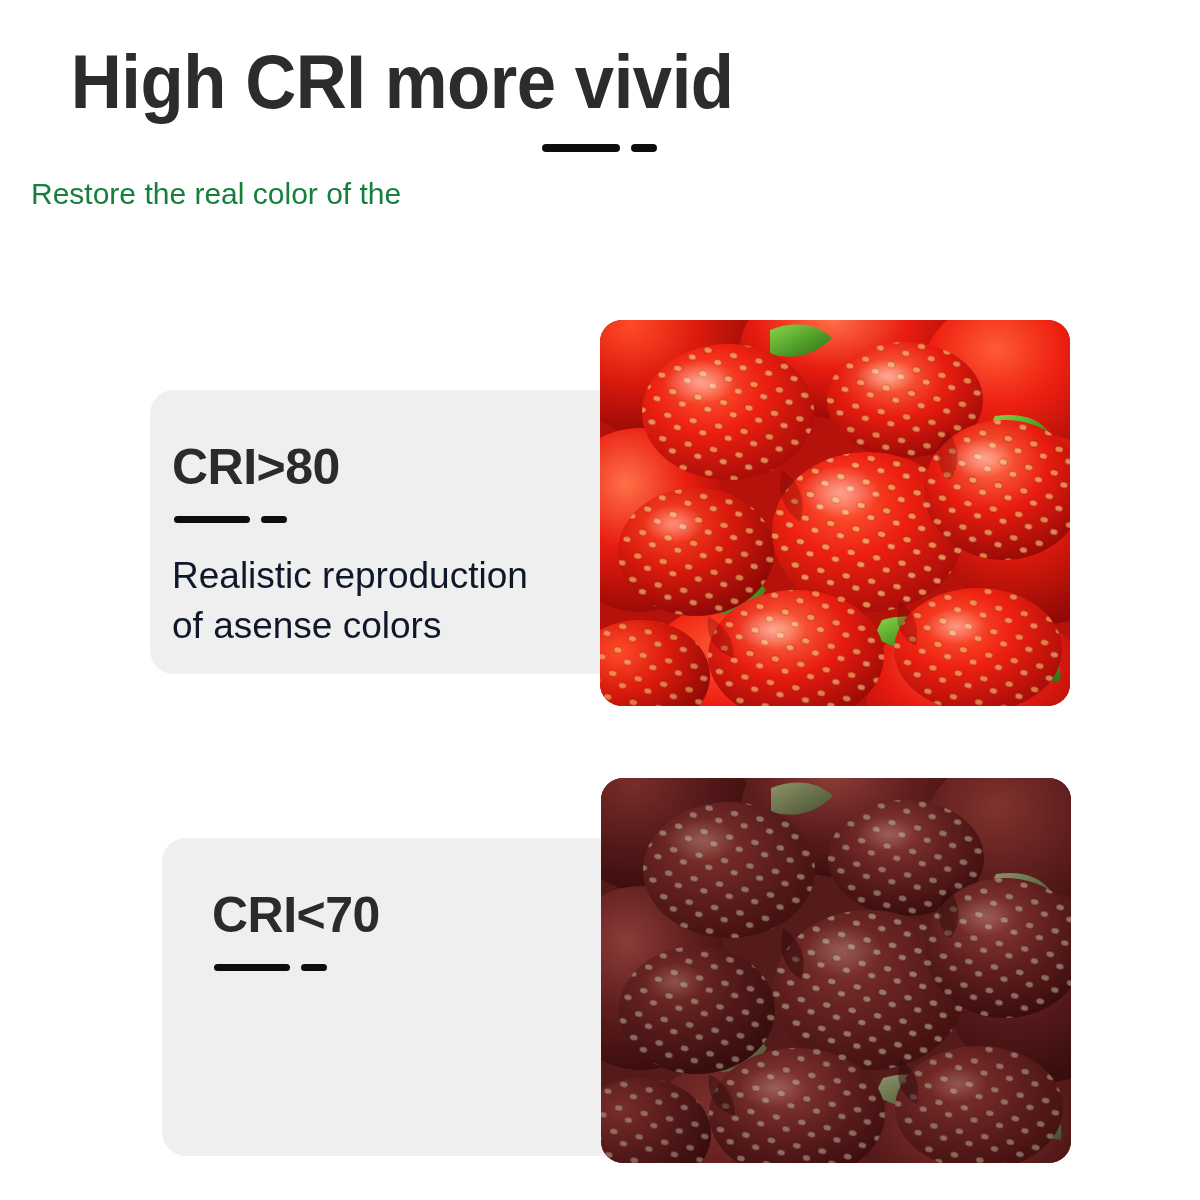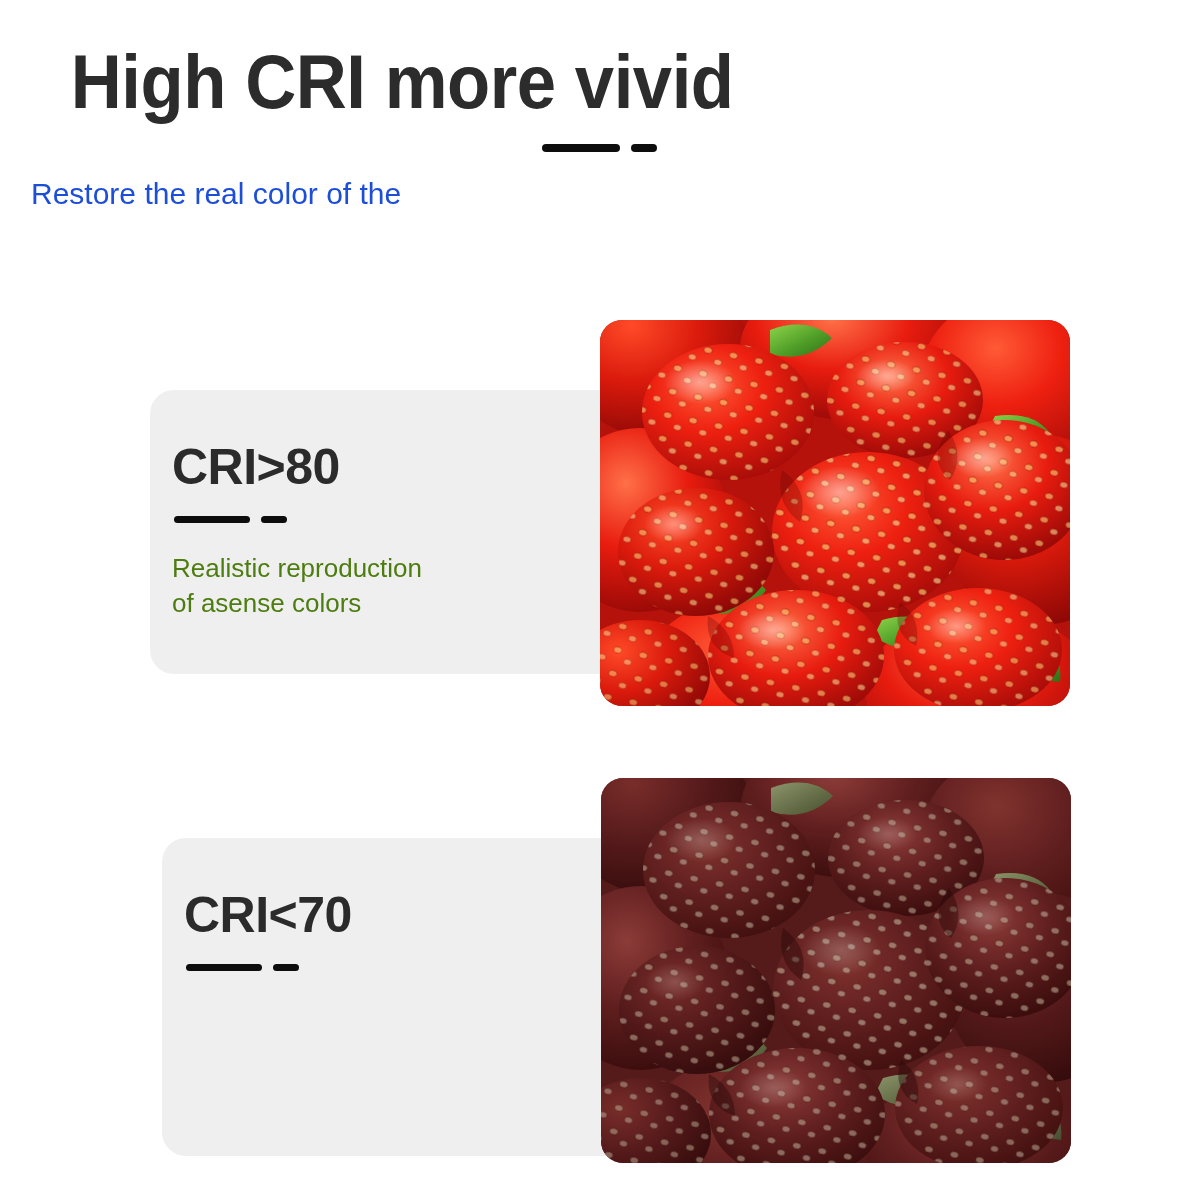--- a/index.html
+++ b/index.html
@@ -30,57 +30,57 @@
   
   .divider { display:flex; align-items:center; justify-content:center; gap:11px; }
   .divider .bar-long  { width:78px; height:8px;  background:#0d0d0d; border-radius:4px; }
   .divider .bar-short { width:26px; height:8px;  background:#0d0d0d; border-radius:4px; }
 
   .divider-head { margin-top:22px; }
 
   .subtitle {
     margin-top:20px;
     font-size:30px;
-    color:#1d4ed8;
+    color:#15803d;
     line-height:1.45;
     font-weight:400;
   }
   .subtitle .line { display:block; }
 
   
   .row { position:absolute; left:0; width:1200px; }
   .row-1 { top:320px; height:390px; }
   .row-2 { top:778px; height:385px; }
 
   .card {
     position:absolute;
     background:#efefef;
     border-radius:24px;
   }
   .card-1 { left:150px; top:70px;  width:520px; height:284px; }
-  .card-2 { left:162px; top:60px;  width:520px; height:318px; }
+  .card-2 { left:162px; top:60px;  width:520px; height:318px;padding-left:28px; }
 
   .card-inner { padding:52px 0 0 22px; }
 
   .card-title {
     font-size:50px;
     font-weight:bold;
     color:#2b2b2b;
     letter-spacing:-0.5px;
     line-height:1;
   }
 
   .divider-card { justify-content:flex-start; margin-top:24px; margin-left:2px; }
   .divider-card .bar-long  { width:76px; height:7px; }
   .divider-card .bar-short { width:26px; height:7px; }
 
   .card-body {
     margin-top:28px;
-    font-size:26px;
-    color:#4d7c0f;
+    font-size:37px;
+    color:#0f172a;
     line-height:1.35;
     font-weight:400;
   }
   .card-body .line { display:block; }
 
   
   .photo {
     position:absolute;
     border-radius:22px;
     overflow:hidden;

